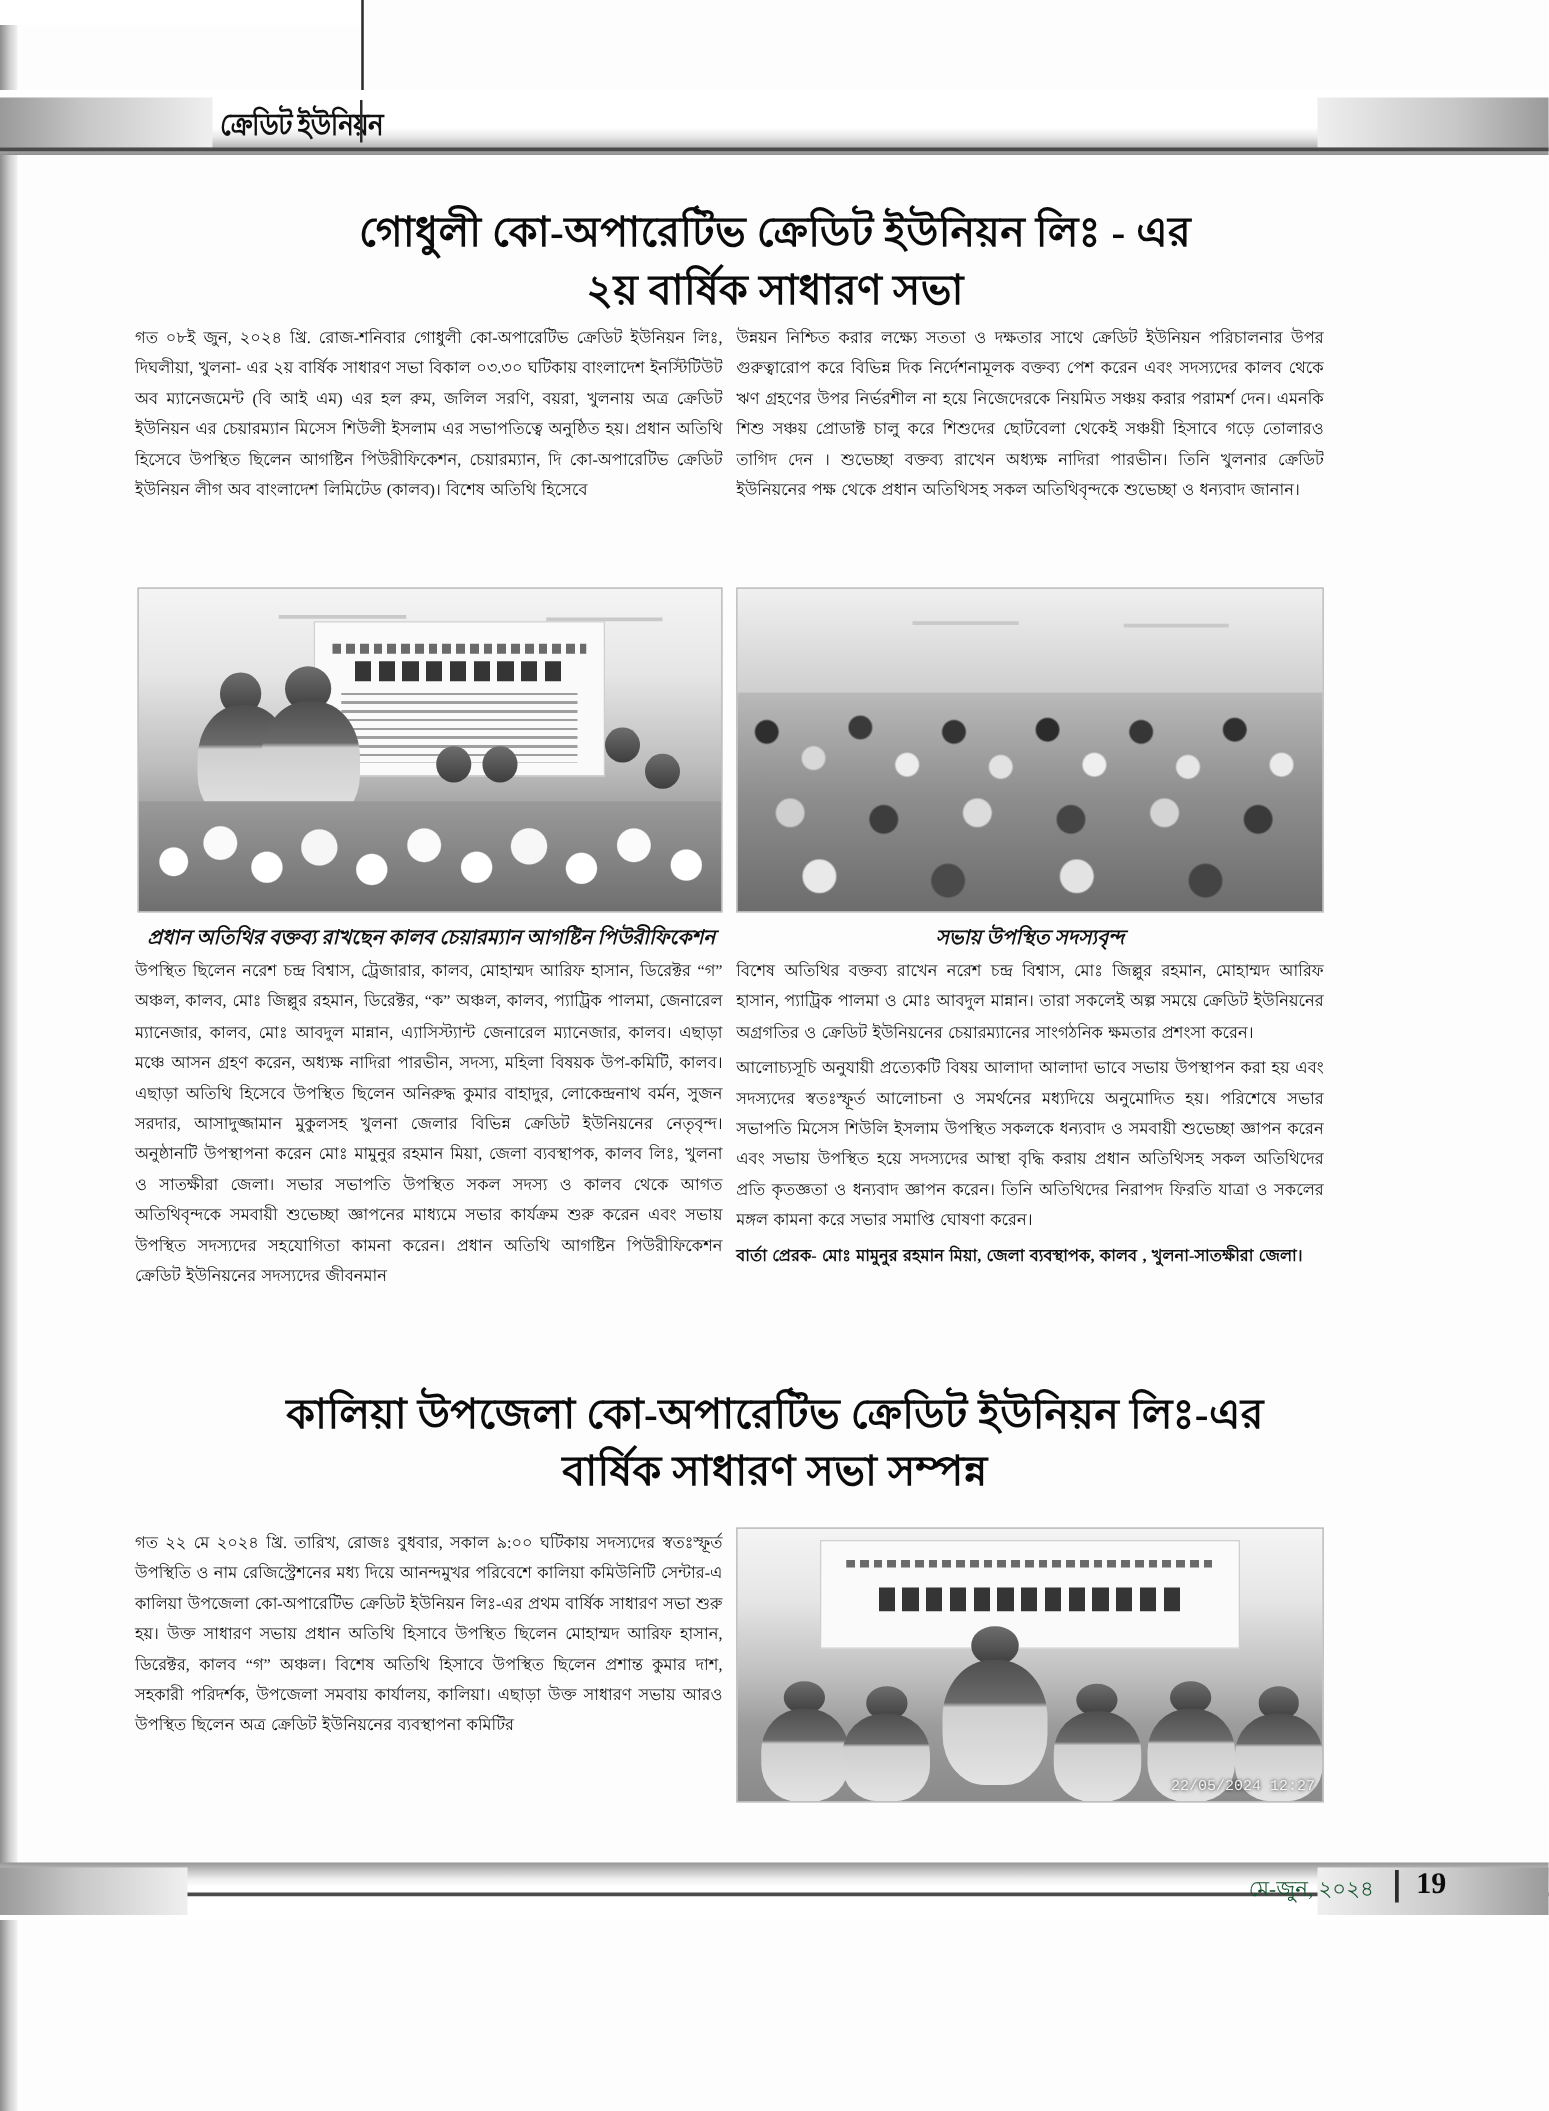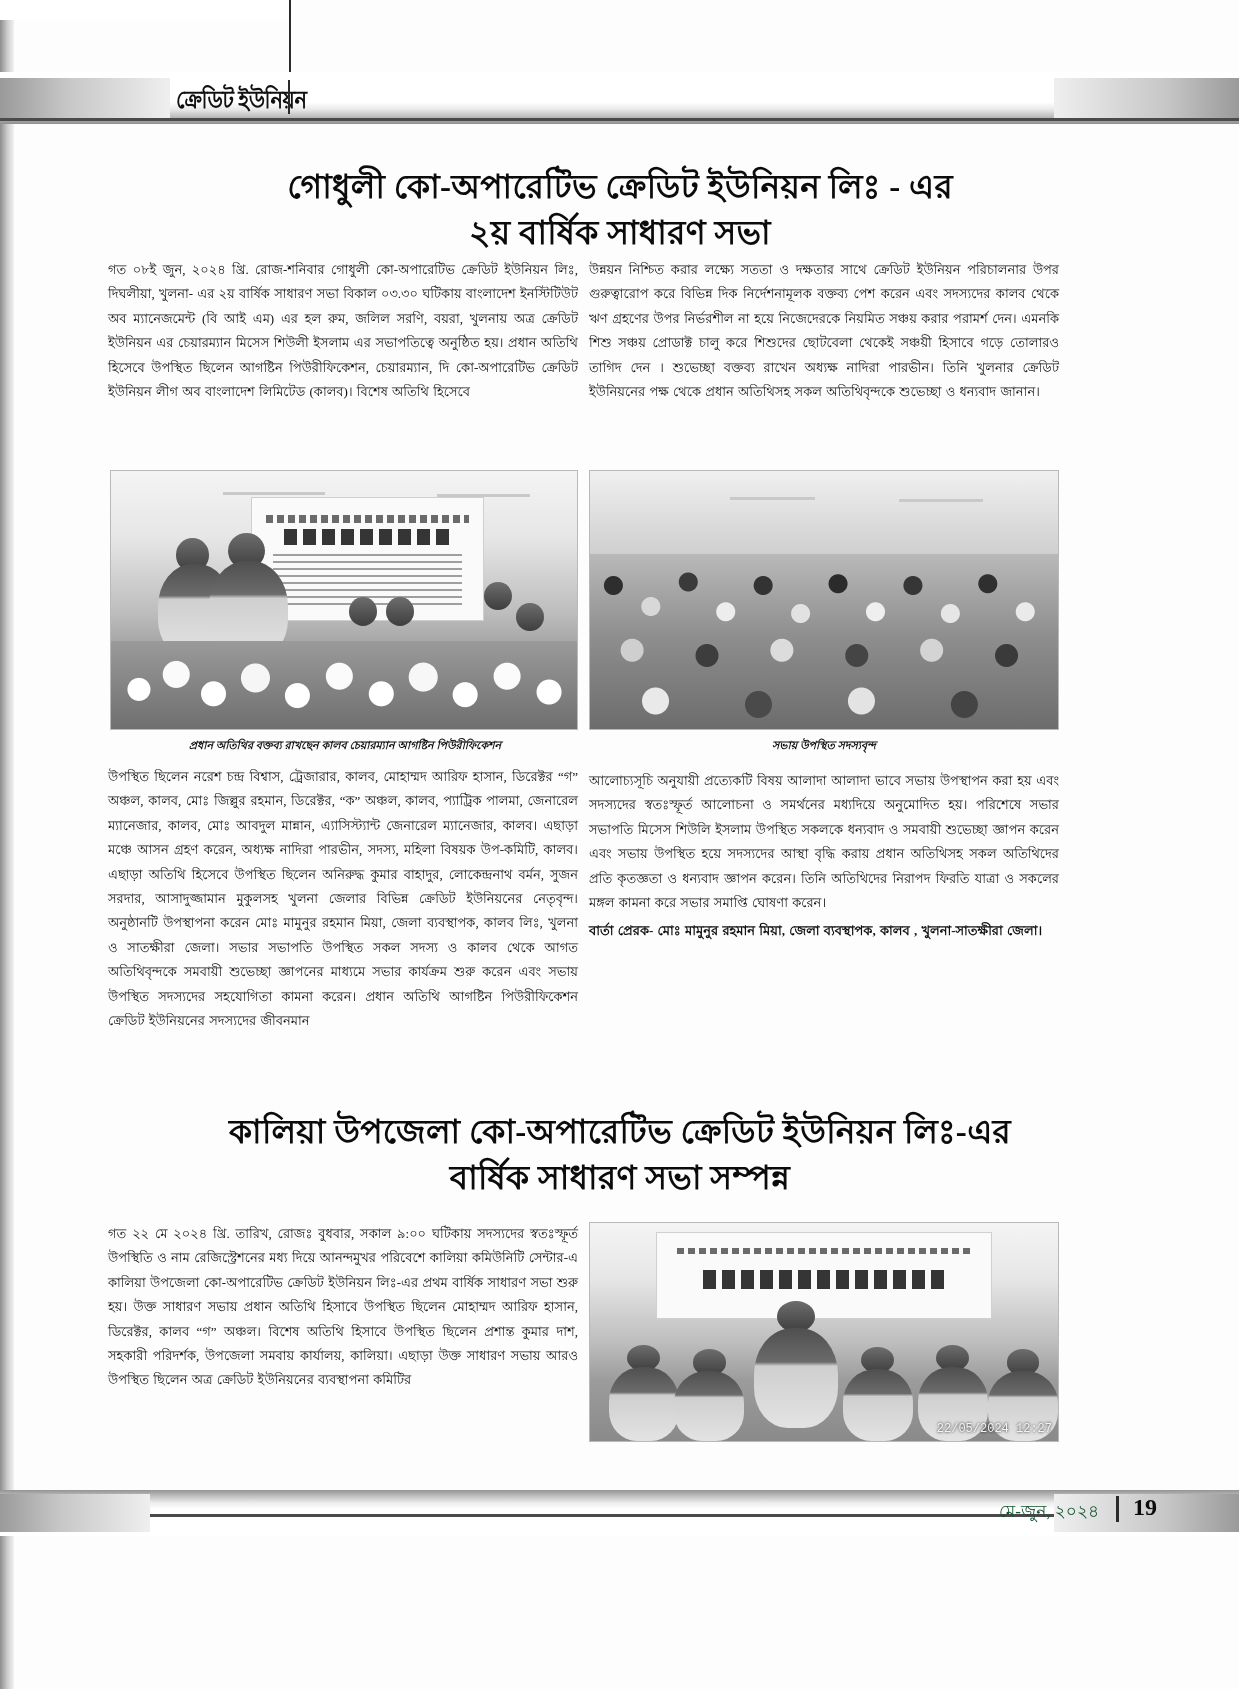--- a/index.html
+++ b/index.html
@@ -97,21 +97,21 @@
 
   
   .photo {
     position:absolute;
     background:#d6d6d6;
     overflow:hidden;
     border:1px solid #b9b9b9;
   }
   .caption {
     position:absolute;
-    font-size:11px;
+    font-size:16px;
     font-style:italic;
     text-align:center;
     color:#111;
     font-weight:600;
   }
 
   
   .ph-inner { position:absolute; inset:0; }
   .ph-room {
     background:
@@ -278,20 +278,21 @@
       <div class="crowd"></div>
     </div>
   </div>
   <div class="caption" style="left:589px; top:737px; width:470px;">সভায় উপস্থিত সদস্যবৃন্দ</div>
 
   <div class="col left" style="top:765px;">
     <p class="para">উপস্থিত ছিলেন নরেশ চন্দ্র বিশ্বাস, ট্রেজারার, কালব, মোহাম্মদ আরিফ হাসান, ডিরেক্টর “গ” অঞ্চল, কালব, মোঃ জিল্লুর রহমান, ডিরেক্টর, “ক” অঞ্চল, কালব, প্যাট্রিক পালমা, জেনারেল ম্যানেজার, কালব, মোঃ আবদুল মান্নান, এ্যাসিস্ট্যান্ট জেনারেল ম্যানেজার, কালব। এছাড়া মঞ্চে আসন গ্রহণ করেন, অধ্যক্ষ নাদিরা পারভীন, সদস্য, মহিলা বিষয়ক উপ-কমিটি, কালব। এছাড়া অতিথি হিসেবে উপস্থিত ছিলেন অনিরুদ্ধ কুমার বাহাদুর, লোকেন্দ্রনাথ বর্মন, সুজন সরদার, আসাদুজ্জামান মুকুলসহ খুলনা জেলার বিভিন্ন ক্রেডিট ইউনিয়নের নেতৃবৃন্দ। অনুষ্ঠানটি উপস্থাপনা করেন মোঃ মামুনুর রহমান মিয়া, জেলা ব্যবস্থাপক, কালব লিঃ, খুলনা ও সাতক্ষীরা জেলা। সভার সভাপতি উপস্থিত সকল সদস্য ও কালব থেকে আগত অতিথিবৃন্দকে সমবায়ী শুভেচ্ছা জ্ঞাপনের মাধ্যমে সভার কার্যক্রম শুরু করেন এবং সভায় উপস্থিত সদস্যদের সহযোগিতা কামনা করেন। প্রধান অতিথি আগষ্টিন পিউরীফিকেশন ক্রেডিট ইউনিয়নের সদস্যদের জীবনমান</p>
   </div>
 
   <div class="col right" style="top:765px;">
+    <p class="para">বিশেষ অতিথির বক্তব্য রাখেন নরেশ চন্দ্র বিশ্বাস, মোঃ জিল্লুর রহমান, মোহাম্মদ আরিফ হাসান, প্যাট্রিক পালমা ও মোঃ আবদুল মান্নান। তারা সকলেই অল্প সময়ে ক্রেডিট ইউনিয়নের অগ্রগতির ও ক্রেডিট ইউনিয়নের চেয়ারম্যানের সাংগঠনিক ক্ষমতার প্রশংসা করেন।</p>
     <p class="para" style="margin-top:4px;">আলোচ্যসূচি অনুযায়ী প্রত্যেকটি বিষয় আলাদা আলাদা ভাবে সভায় উপস্থাপন করা হয় এবং সদস্যদের স্বতঃস্ফূর্ত আলোচনা ও সমর্থনের মধ্যদিয়ে অনুমোদিত হয়। পরিশেষে সভার সভাপতি মিসেস শিউলি ইসলাম উপস্থিত সকলকে ধন্যবাদ ও সমবায়ী শুভেচ্ছা জ্ঞাপন করেন এবং সভায় উপস্থিত হয়ে সদস্যদের আস্থা বৃদ্ধি করায় প্রধান অতিথিসহ সকল অতিথিদের প্রতি কৃতজ্ঞতা ও ধন্যবাদ জ্ঞাপন করেন। তিনি অতিথিদের নিরাপদ ফিরতি যাত্রা ও সকলের মঙ্গল কামনা করে সভার সমাপ্তি ঘোষণা করেন।</p>
     <p class="para bold" style="margin-top:4px;">বার্তা প্রেরক- মোঃ মামুনুর রহমান মিয়া, জেলা ব্যবস্থাপক, কালব , খুলনা-সাতক্ষীরা জেলা।</p>
   </div>
 
   <div class="headline" id="headline2">
     <div>কালিয়া উপজেলা কো-অপারেটিভ ক্রেডিট ইউনিয়ন লিঃ-এর</div>
     <div>বার্ষিক সাধারণ সভা সম্পন্ন</div>
   </div>
 
   <div class="col left" style="top:1222px; width:470px;">

